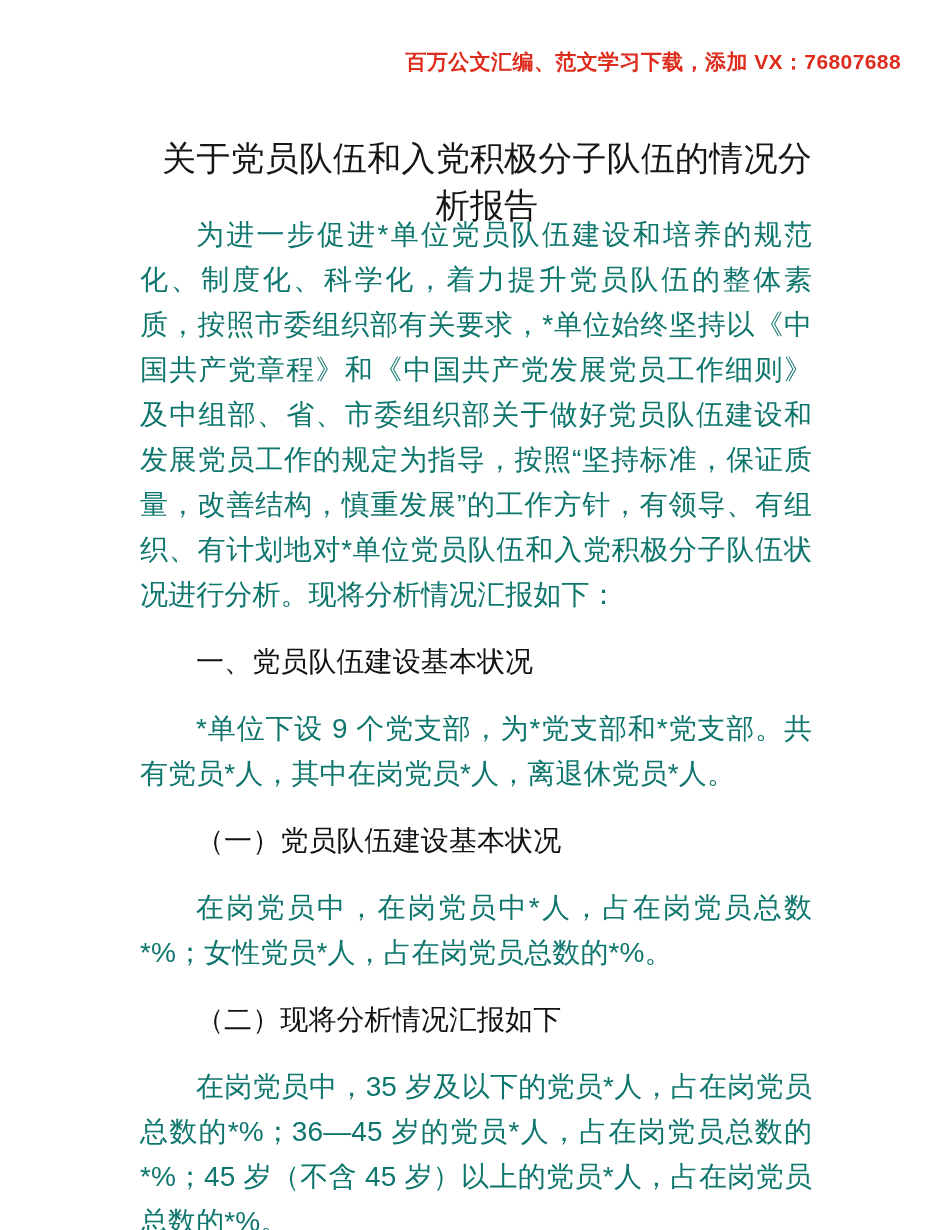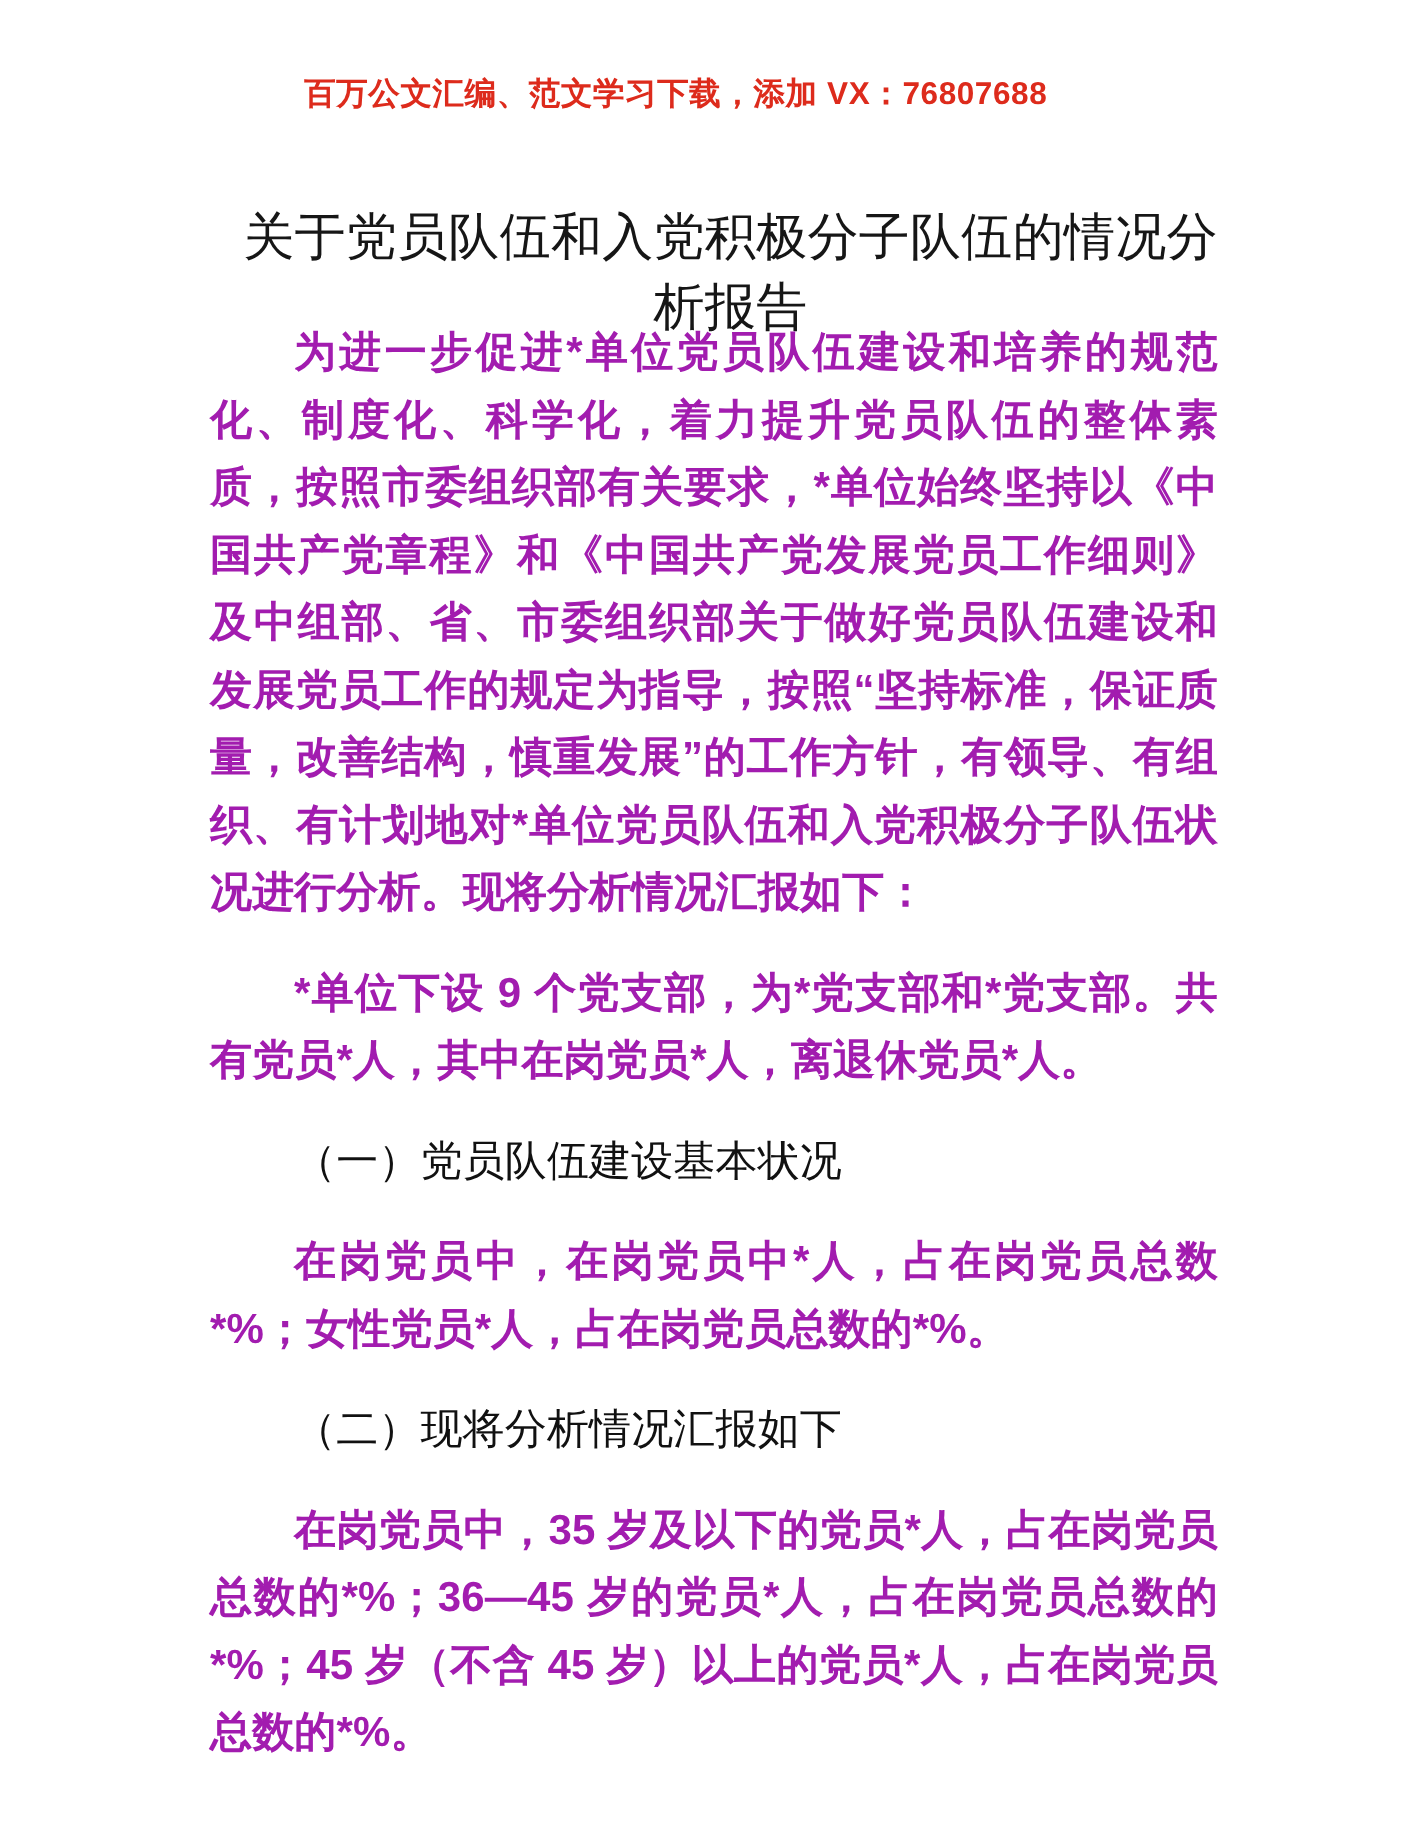--- a/index.html
+++ b/index.html
@@ -22,21 +22,21 @@
     margin: 0 auto;
     box-sizing: border-box;
   }
 
   
   .promo-header {
     position: absolute;
     left: 0;
     top: 48px;
     width: 901px;
-    text-align: center;
+    text-align: right;
     font-size: 21px;
     font-weight: bold;
     letter-spacing: 0.4px;
     color: #dd2b1c;
     white-space: nowrap;
   }
 
   
   .doc-title {
     position: absolute;
@@ -55,26 +55,25 @@
   .body-col {
     position: absolute;
     left: 140px;
     top: 212px;
     width: 672px;
   }
 
   .para {
     font-size: 28px;
     line-height: 45px;
-    color: #a21caf;
+    color: #0f766e;
     text-align: justify;
     text-justify: inter-ideograph;
     margin: 0;
     letter-spacing: 0.1px;
-    font-weight: bold;
   }
   .para.indent {
     text-indent: 2em;
   }
   .para.spaced {
     margin-top: 22px;
   }
   .heading-l1, .heading-l2 {
     font-size: 28px;
     line-height: 45px;
@@ -93,20 +92,21 @@
 <div class="page">
 
   <div class="promo-header">百万公文汇编、范文学习下载，添加 VX：76807688</div>
 
   <h1 class="doc-title">关于党员队伍和入党积极分子队伍的情况分析报告</h1>
 
   <div class="body-col">
 
     <p class="para indent">为进一步促进*单位党员队伍建设和培养的规范化、制度化、科学化，着力提升党员队伍的整体素质，按照市委组织部有关要求，*单位始终坚持以《中国共产党章程》和《中国共产党发展党员工作细则》及中组部、省、市委组织部关于做好党员队伍建设和发展党员工作的规定为指导，按照“坚持标准，保证质量，改善结构，慎重发展”的工作方针，有领导、有组织、有计划地对*单位党员队伍和入党积极分子队伍状况进行分析。现将分析情况汇报如下：</p>
 
+    <p class="heading-l1 spaced">一、党员队伍建设基本状况</p>
 
     <p class="para indent spaced">*单位下设 9 个党支部，为*党支部和*党支部。共有党员*人，其中在岗党员*人，离退休党员*人。</p>
 
     <p class="heading-l2 spaced">（一）党员队伍建设基本状况</p>
 
     <p class="para indent spaced">在岗党员中，在岗党员中*人，占在岗党员总数*%；女性党员*人，占在岗党员总数的*%。</p>
 
     <p class="heading-l2 spaced">（二）现将分析情况汇报如下</p>
 
     <p class="para indent spaced">在岗党员中，35 岁及以下的党员*人，占在岗党员总数的*%；36—45 岁的党员*人，占在岗党员总数的*%；45 岁（不含 45 岁）以上的党员*人，占在岗党员总数的*%。</p>

